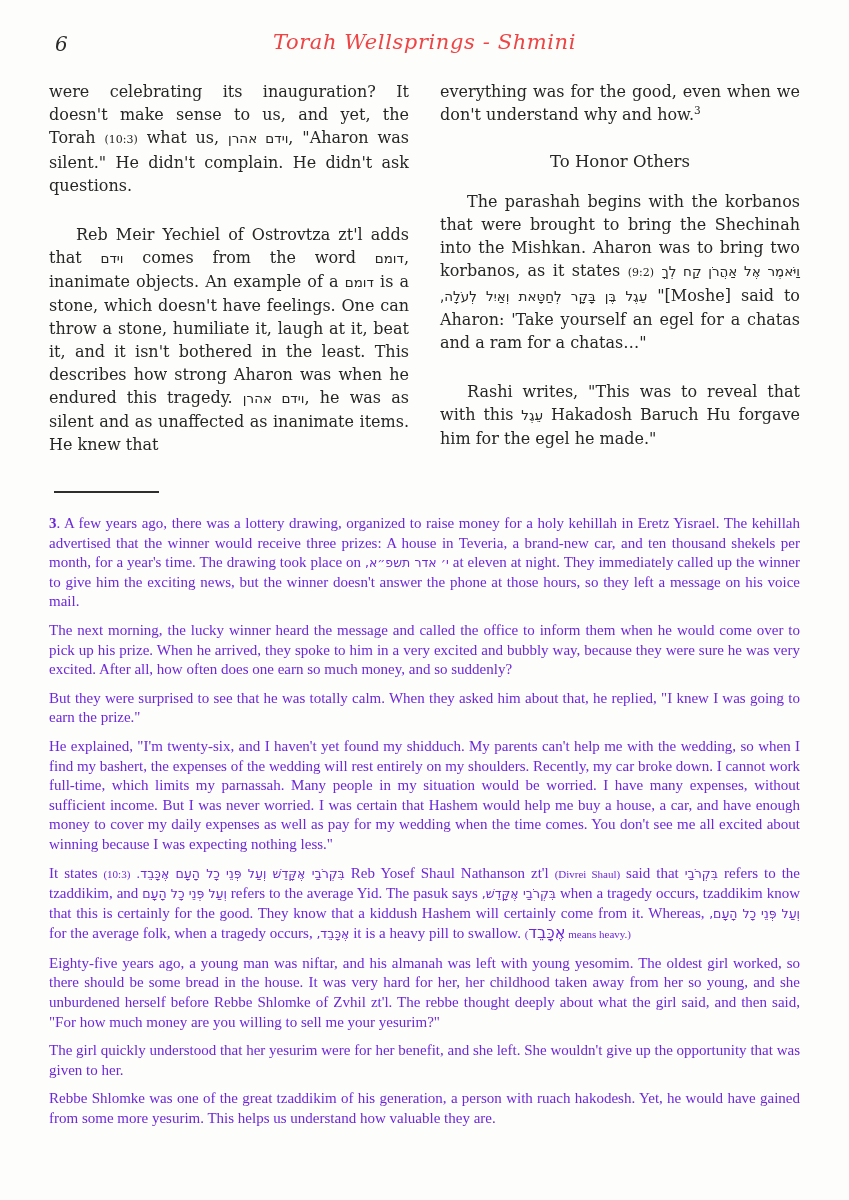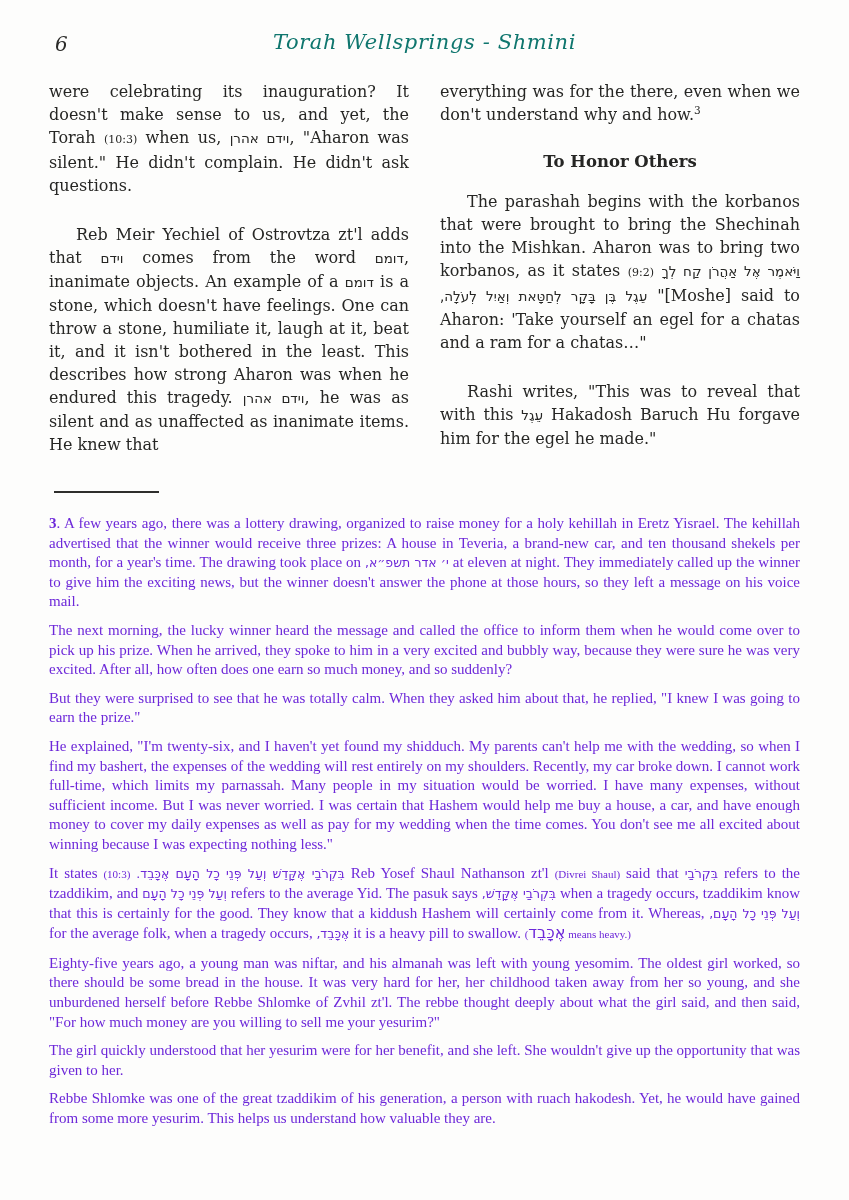--- a/index.html
+++ b/index.html
@@ -15,35 +15,35 @@
   }
   
   .page-header{position:relative;height:34px;margin-bottom:16px;}
   .page-number{
     position:absolute;left:6px;top:2px;
     font-style:italic;font-size:20px;color:#2b2b29;
   }
   .page-title{
     position:absolute;left:0;right:0;top:0;
     text-align:center;
-    font-style:italic;font-size:21px;letter-spacing:0.6px;color:#0f766e;
+    font-style:italic;font-size:21px;letter-spacing:0.6px;color:#ef4444;
   }
   
   .columns{display:flex;gap:31px;}
   .col{
     width:360px;
     font-size:16px;line-height:23px;
     text-align:justify;
     hyphens:none;
   }
   .col p{margin:0;}
   .col p.indent{text-indent:27px;}
   .col p + p{margin-top:26px;}
   .col .col-heading{
-    text-align:center;font-weight:bold;font-size:16.5px;
+    text-align:center;font-weight:normal;font-size:16.5px;
     margin:24px 0 17px 0;text-indent:0;
   }
   
   .fn-sep{
     width:105px;height:0;
     border:none;border-top:2px solid #2e2e2c;
     margin:35px 0 21px 5px;
   }
   .footnotes{
     font-family:"Liberation Serif",serif;
@@ -75,25 +75,25 @@
 
 <div class="page">
 
   <div class="page-header">
     <span class="page-number">6</span>
     <span class="page-title">Torah Wellsprings  - Shmini</span>
   </div>
 
   <div class="columns">
     <div class="col">
-        <p><span class="seg-normal">were celebrating its inauguration? It doesn't make sense to us, and yet, the Torah </span><span class="seg-small">(10:3)</span><span class="seg-normal"> when us, </span><span class="seg-hebrew">וידם אהרן</span><span class="seg-normal">, "Aharon was silent." He didn't complain. He didn't ask questions.</span></p>
+        <p><span class="seg-normal">were celebrating its inauguration? It doesn't make sense to us, and yet, the Torah </span><span class="seg-small">(10:3)</span><span class="seg-normal"> what us, </span><span class="seg-hebrew">וידם אהרן</span><span class="seg-normal">, "Aharon was silent." He didn't complain. He didn't ask questions.</span></p>
         <p class="indent"><span class="seg-normal">Reb Meir Yechiel of Ostrovtza </span><span class="seg-italic">zt'l</span><span class="seg-normal"> adds that </span><span class="seg-hebrew">וידם</span><span class="seg-normal"> comes from the word </span><span class="seg-hebrew">דומם</span><span class="seg-normal">, inanimate objects. An example of a </span><span class="seg-hebrew">דומם</span><span class="seg-normal"> is a stone, which doesn't have feelings. One can throw a stone, humiliate it, laugh at it, beat it, and it isn't bothered in the least. This describes how strong Aharon was when he endured this tragedy. </span><span class="seg-hebrew">וידם אהרן</span><span class="seg-normal">, he was as silent and as unaffected as inanimate items. He knew that</span></p>
       </div>
     <div class="col">
-        <p><span class="seg-normal">everything was for the there, even when we don't understand why and how.</span><sup class="seg-sup">3</sup></p>
+        <p><span class="seg-normal">everything was for the good, even when we don't understand why and how.</span><sup class="seg-sup">3</sup></p>
         <div class="col-heading"><span class="seg-normal">To Honor Others</span></div>
         <p class="indent"><span class="seg-normal">The parashah begins with the korbanos that were brought to bring the Shechinah into the Mishkan. Aharon was to bring two korbanos, as it states </span><span class="seg-small">(9:2)</span><span class="seg-normal"> </span><span class="seg-hebrew">וַיֹּאמֶר אֶל אַהֲרֹן קַח לְךָ עֵגֶל בֶּן בָּקָר לְחַטָּאת וְאַיִל לְעֹלָה,</span><span class="seg-normal"> "[Moshe] said to Aharon: 'Take yourself an egel for a chatas and a ram for a chatas…"</span></p>
         <p class="indent"><span class="seg-normal">Rashi writes, "This was to reveal that with this </span><span class="seg-hebrew">עֵגֶל</span><span class="seg-normal"> Hakadosh Baruch Hu forgave him for the egel he made."</span></p>
       </div>
   </div>
 
   <hr class="fn-sep">
 
   <div class="footnotes">
       <p><span class="seg-bold">3</span><span class="seg-normal">. A few years ago, there was a lottery drawing, organized to raise money for a holy </span><span class="seg-italic">kehillah</span><span class="seg-normal"> in Eretz Yisrael. The </span><span class="seg-italic">kehillah</span><span class="seg-normal"> advertised that the winner would receive three prizes: A house in Teveria, a brand-new car, and ten thousand shekels per month, for a year's time. The drawing took place on </span><span class="seg-hebrew">י׳ אדר תשפ״א,</span><span class="seg-normal"> at eleven at night. They immediately called up the winner to give him the exciting news, but the winner doesn't answer the phone at those hours, so they left a message on his voice mail.</span></p>

